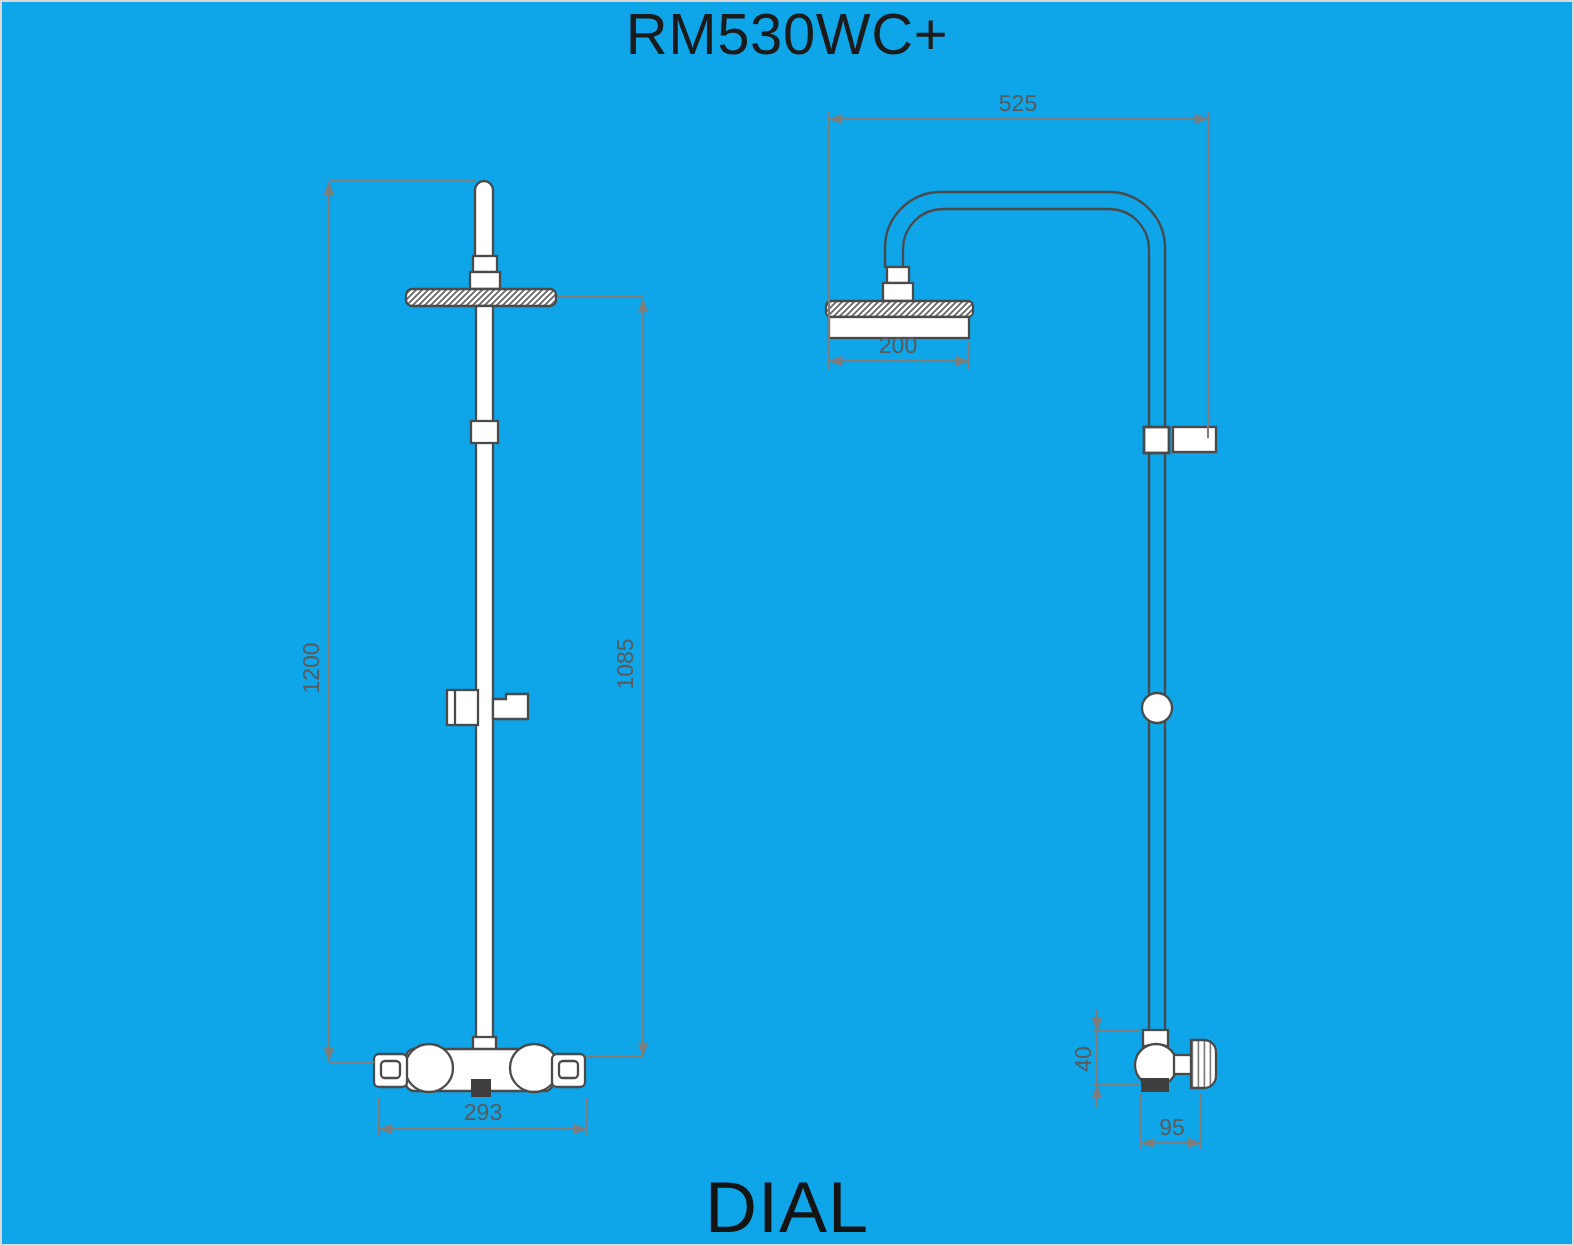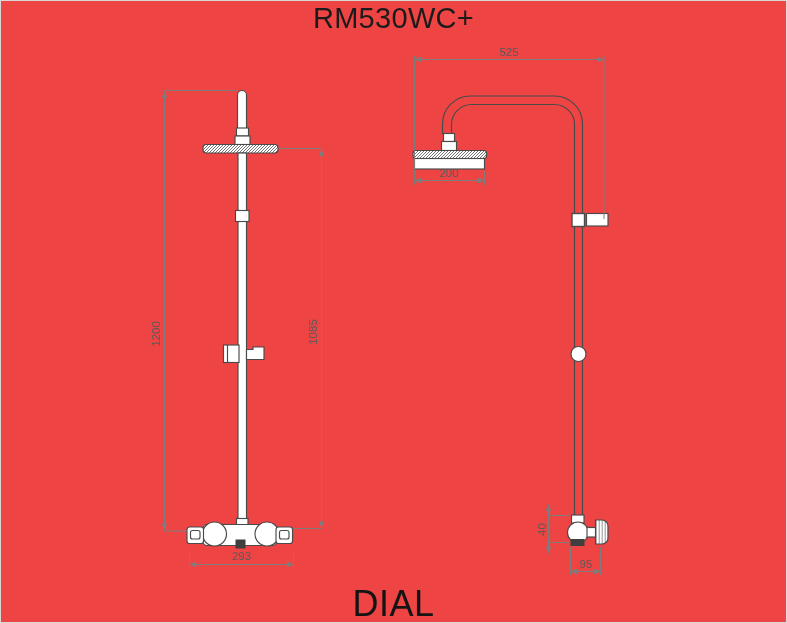--- a/index.html
+++ b/index.html
@@ -1,17 +1,17 @@
 <!DOCTYPE html>
 <html><head>
 <meta charset="utf-8">
 <style>
   html,body{margin:0;padding:0;background:#ffffff;}
   .page{
-    position:relative;width:787px;height:623px;background:#ef4444;
+    position:relative;width:787px;height:623px;background:#0ea5e9;
     border:1px solid #d8d8d8;box-sizing:border-box;overflow:hidden;
     font-family:"Liberation Sans",sans-serif;
   }
   .title{
     position:absolute;top:1px;left:0;width:100%;text-align:center;
     font-size:29px;font-weight:500;color:#1b1b1b;letter-spacing:.3px;
   }
   .caption{
     position:absolute;top:582px;left:0;width:100%;text-align:center;
     font-size:36px;font-weight:400;color:#141414;letter-spacing:.5px;

